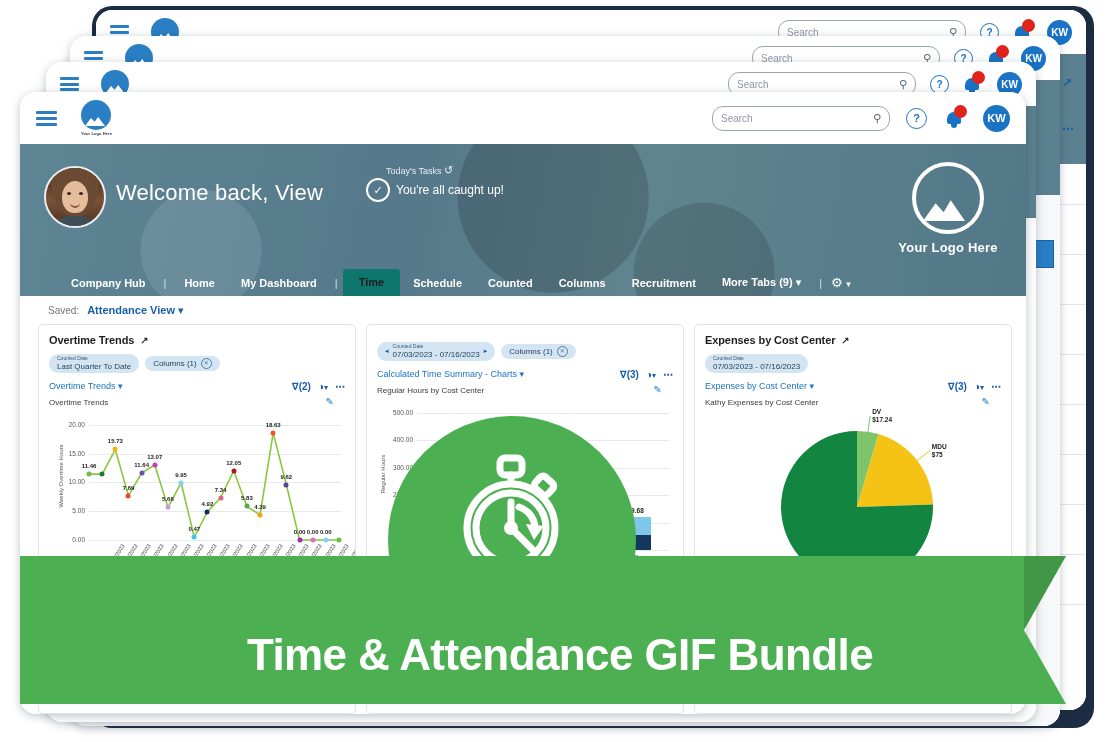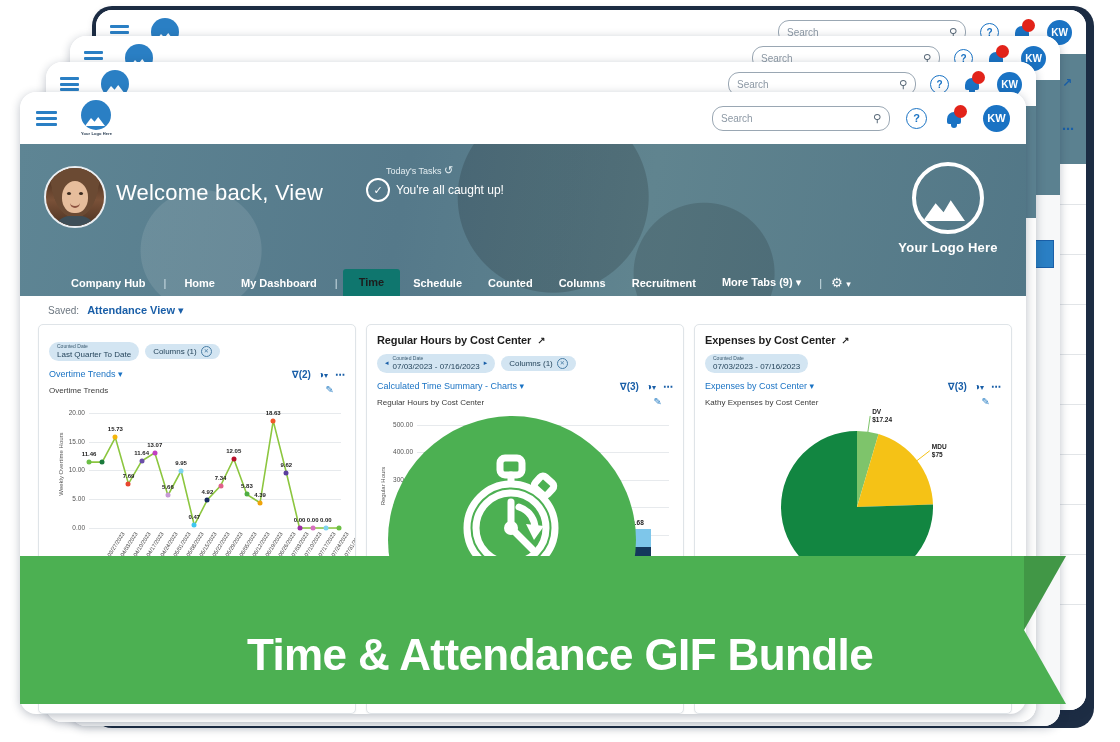--- a/index.html
+++ b/index.html
@@ -294,20 +294,24 @@
     <span class="k">Saved:</span>
     <span class="v">
       <span>Attendance View</span>
       <span>▾</span>
     </span>
   </div>
 
   <div class="cards" style="top:232px;">
 
     <div class="card">
+      <div class="card-h">
+        <span>Overtime Trends</span>
+        <span class="arrw">↗</span>
+      </div>
       <div class="chips">
         <div class="chip">
           <span><span class="k">Counted Date</span>
           <span>Last Quarter To Date</span></span>
         </div>
         <div class="chip">
           <span>Columns (1)</span>
           <span class="x">✕</span>
         </div>
       </div>
@@ -398,24 +402,20 @@
           <div class="pt" style="left: 276.842px; top: 129px; background: rgb(126, 212, 240);"></div>
           <div class="vlabel" style="left: 276.842px; top: 118px;">0.00</div>
           <div class="xlab" style="left: 280.842px; top: 132px;">07/31/2023</div>
           <div class="pt" style="left: 290px; top: 129px; background: rgb(108, 191, 69);"></div>
           <div class="xlab" style="left: 294px; top: 132px;">08/07/2023</div>
           <div class="xaxis-title" style="top: 176px;">Week Start Date</div>
         </div>
     </div>
 
     <div class="card">
-      <div class="card-h">
-        <span>Regular Hours by Cost Center</span>
-        <span class="arrw">↗</span>
-      </div>
       <div class="chips">
         <div class="chip">
           <span class="arw">◂</span>
           <span><span class="k">Counted Date</span>
           <span>07/03/2023 - 07/16/2023</span></span>
           <span class="arw">▸</span>
         </div>
         <div class="chip">
           <span>Columns (1)</span>
           <span class="x">✕</span>

